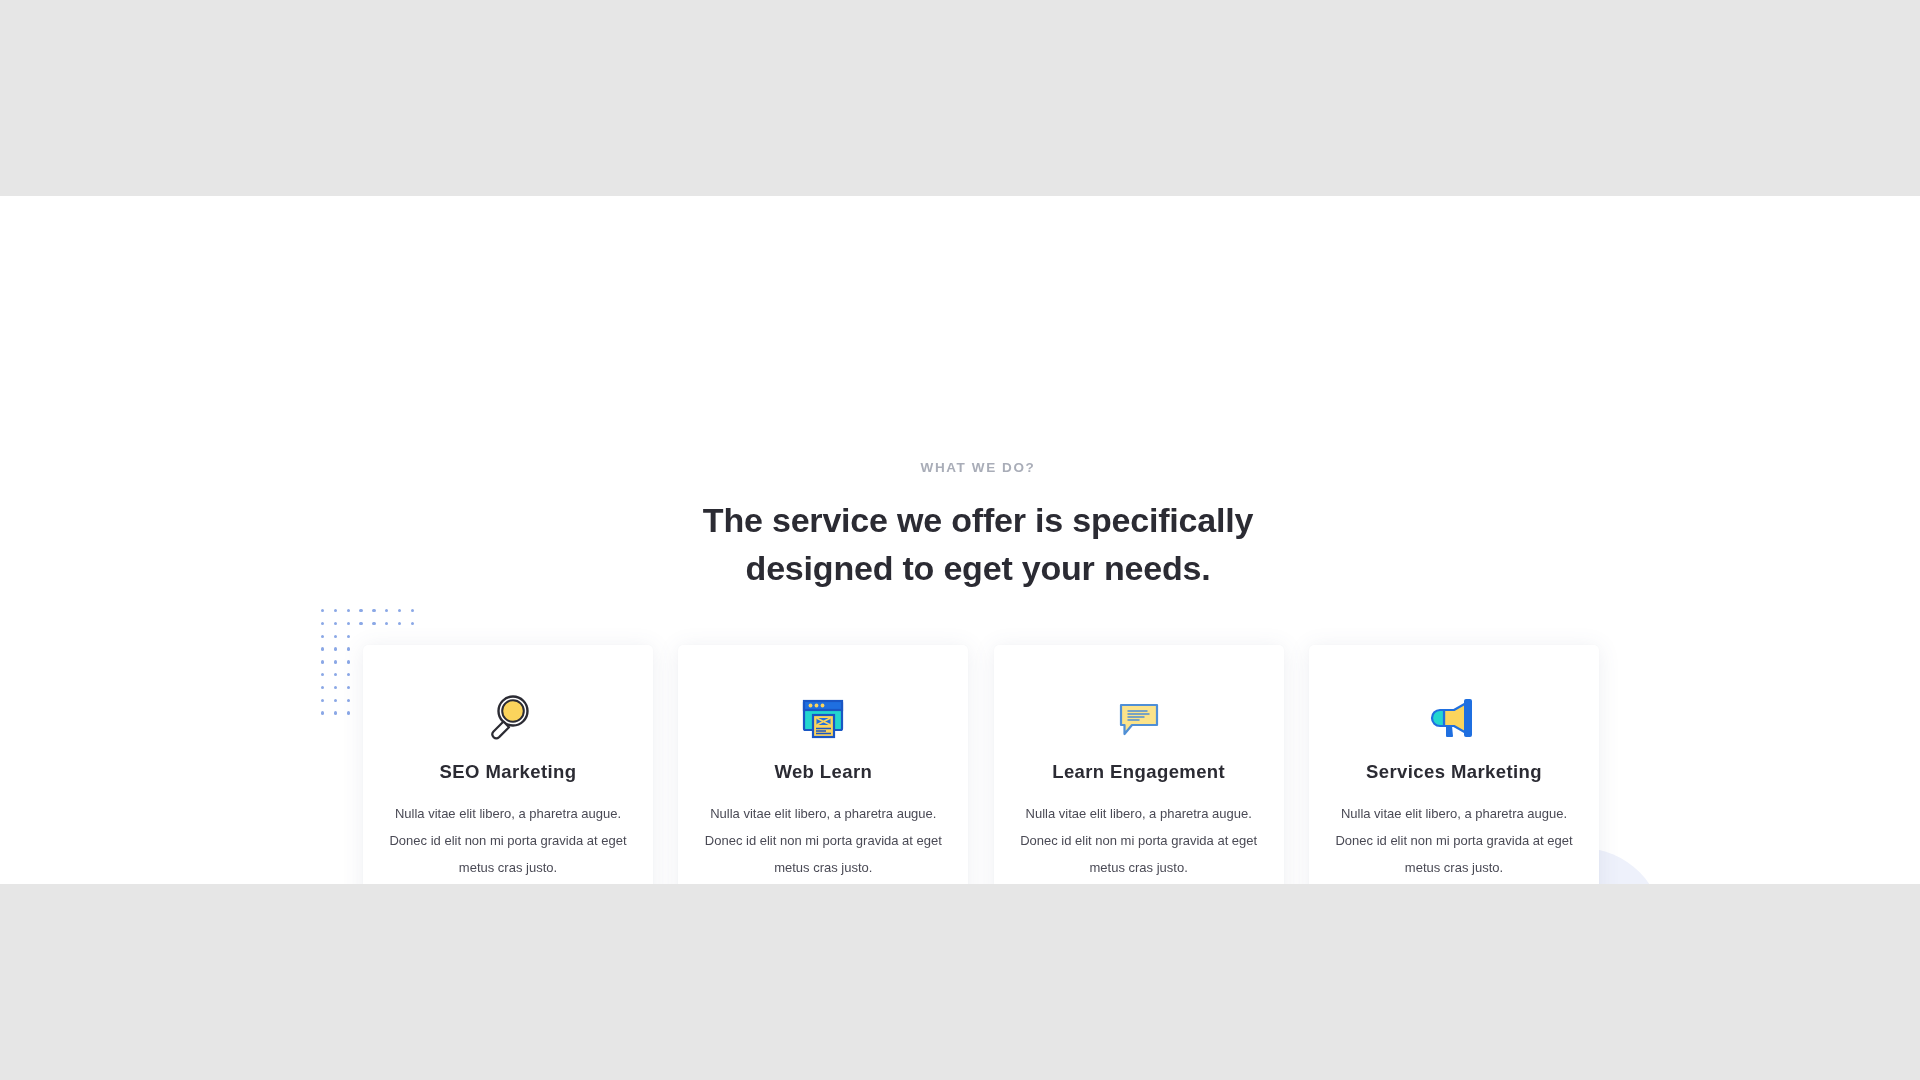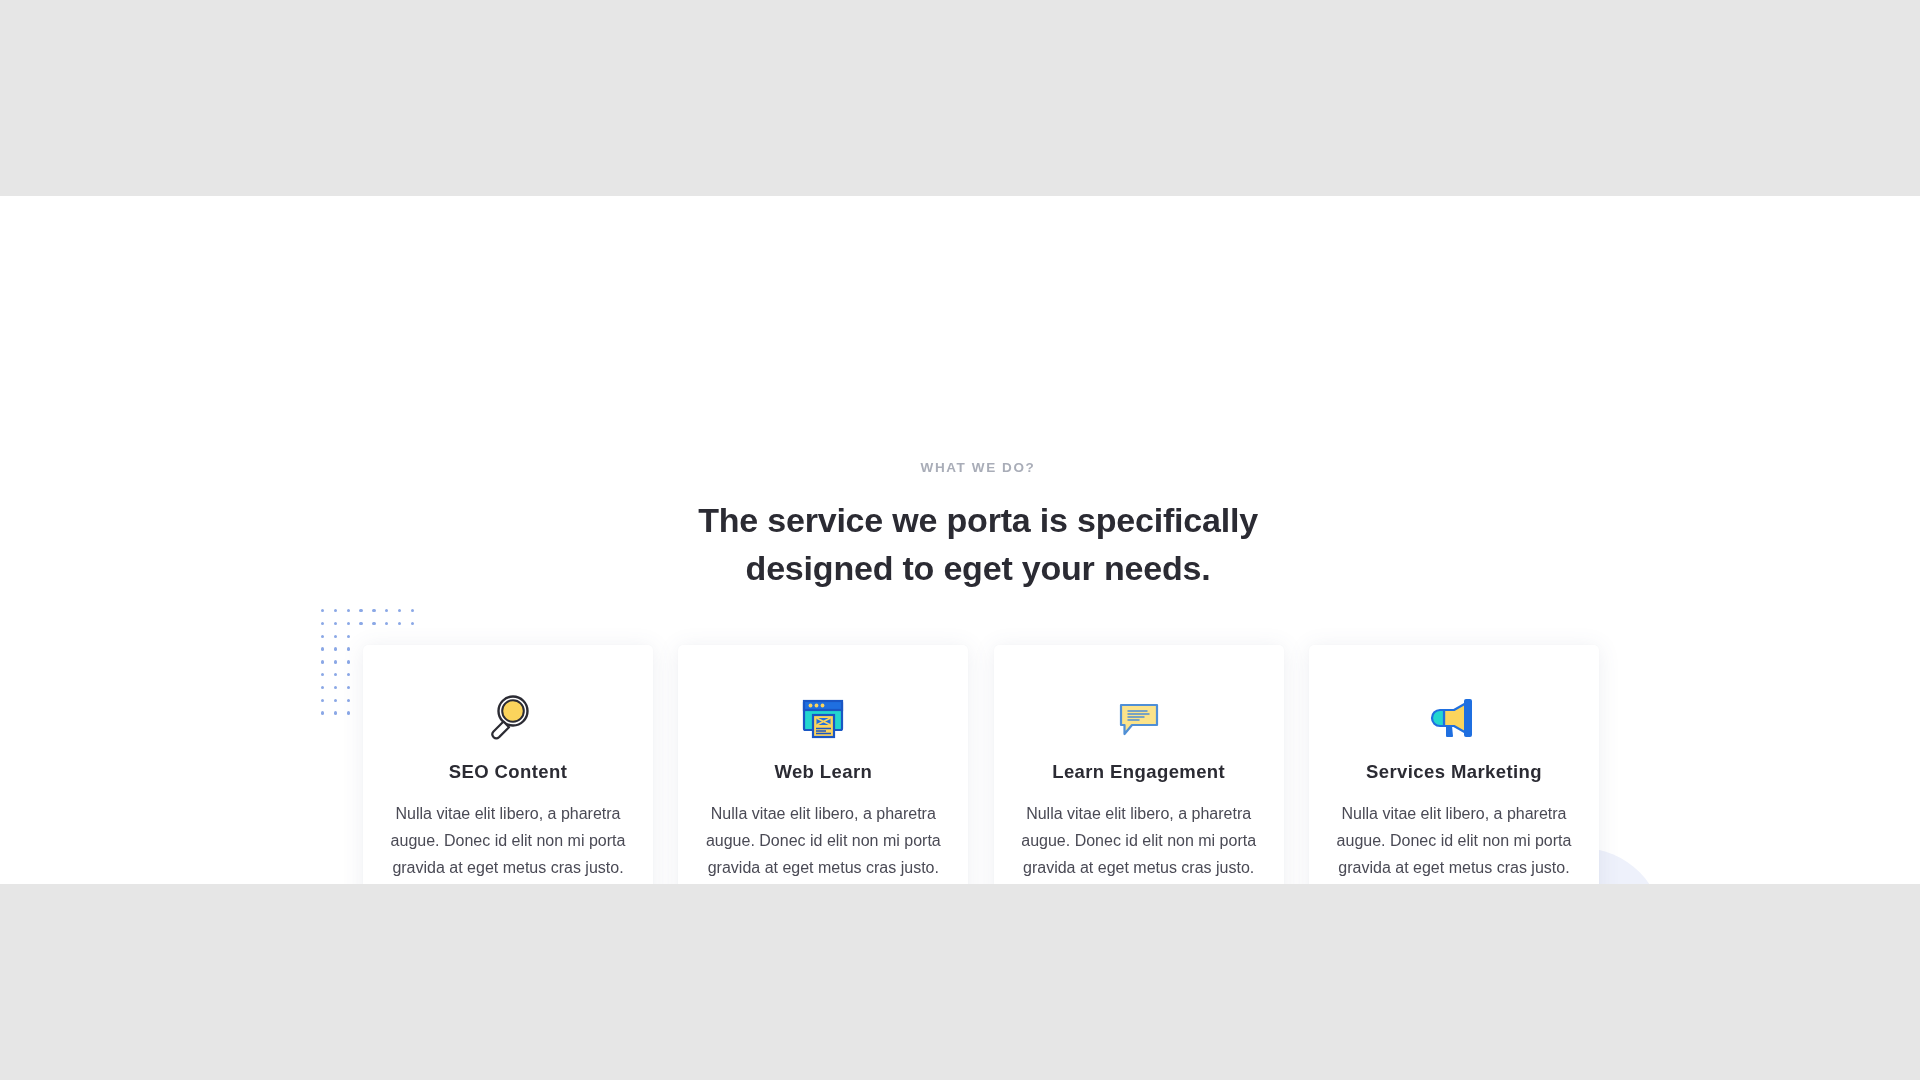--- a/index.html
+++ b/index.html
@@ -95,21 +95,21 @@
 
   .card-title {
     font-size:18.5px;
     font-weight:bold;
     color:#2b2b33;
     letter-spacing:0.4px;
     margin-bottom:17px;
   }
 
   .card-text {
-    font-size:16px;
+    font-size:13px;
     line-height:27px;
     color:#4a4a55;
   }
 
   .learn {
     display:inline-block;
     margin-top:15px;
     font-size:14.4px;
     font-weight:bold;
     text-decoration:none;
@@ -161,35 +161,35 @@
       <span class="dot" style="left: 12.8px; top: 89.6px; background: rgb(139, 168, 230);"></span>
       <span class="dot" style="left: 25.6px; top: 89.6px; background: rgb(139, 168, 230);"></span>
       <span class="dot" style="left: 0px; top: 102.4px; background: rgb(139, 168, 230);"></span>
       <span class="dot" style="left: 12.8px; top: 102.4px; background: rgb(139, 168, 230);"></span>
       <span class="dot" style="left: 25.6px; top: 102.4px; background: rgb(139, 168, 230);"></span>
     </div>
 
   <div class="kicker">WHAT WE DO?</div>
 
   <div class="headline">
-    <span class="l1">The service we porta is specifically</span>
+    <span class="l1">The service we offer is specifically</span>
     <span class="l2">designed to eget your needs.</span>
   </div>
 
   <div class="cards">
 
     <div class="card">
       <div class="icon-wrap">
         <svg width="52" height="52" viewBox="0 0 52 52">
           <circle cx="31" cy="19" r="14.5" fill="none" stroke="#2b2b33" stroke-width="2.4"></circle>
           <circle cx="31" cy="19" r="10.8" fill="#fbd45c" stroke="#2b2b33" stroke-width="2"></circle>
           <path d="M21.5 29.5 L11.5 39.5 a4.2 4.2 0 0 0 0 5.6 a4.2 4.2 0 0 0 5.6 0 L27 35.2 Z" fill="#ffffff" stroke="#2b2b33" stroke-width="2.2" stroke-linejoin="round"></path>
         </svg>
       </div>
-      <div class="card-title">SEO Content</div>
+      <div class="card-title">SEO Marketing</div>
       <div class="card-text">Nulla vitae elit libero, a pharetra augue. Donec id elit non mi porta gravida at eget metus cras justo.</div>
       <a class="learn" href="#" style="color:#f6a641">
         <span>Learn More</span>
         <span class="arrow">→</span>
       </a>
     </div>
 
     <div class="card">
       <div class="icon-wrap">
         <svg width="52" height="52" viewBox="0 0 52 52">

